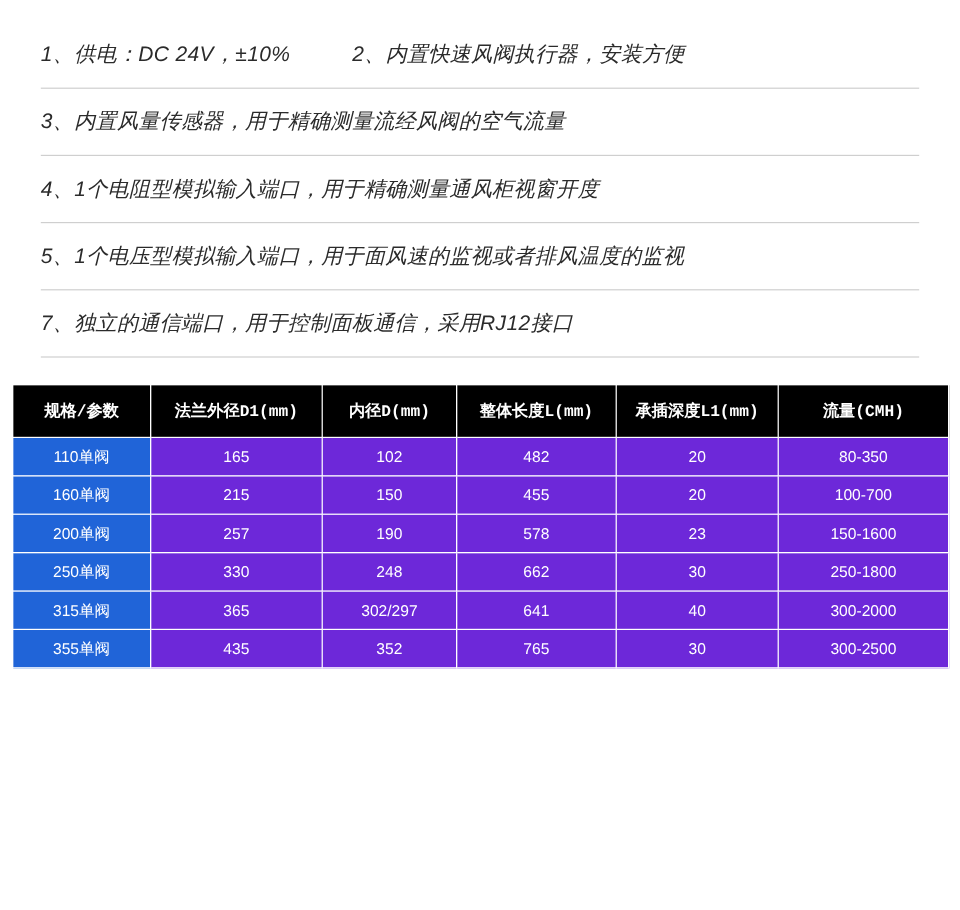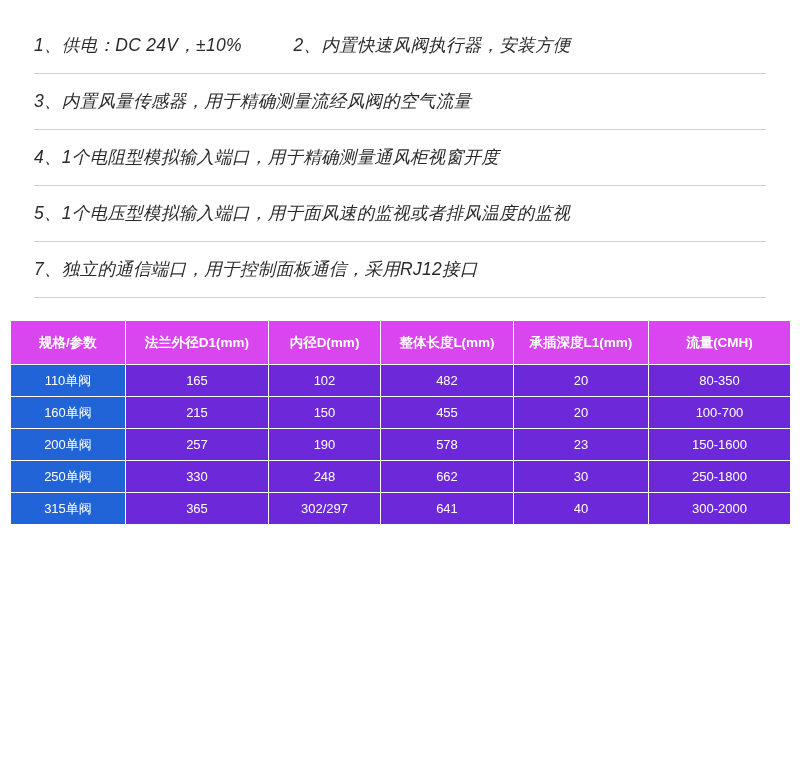--- a/index.html
+++ b/index.html
@@ -56,24 +56,25 @@
   table.spec td {
     border: 1px solid #ffffff;
     text-align: center;
     vertical-align: middle;
     color: #ffffff;
     font-size: 13px;
     height: 32px;
     padding: 2px 2px;
   }
   table.spec thead th {
-    background: #d946ef;
+    background: #000000;
     font-weight: bold;
     font-size: 13.5px;
     height: 44px;
+    font-family: Liberation Mono, monospace;
   }
   table.spec tbody td {
     background: #6d28d9;
     font-weight: normal;
   }
   table.spec tbody td.first-col {
     background: #2064d8;
   }
   col.c0 { width: 115px; }
   col.c1 { width: 143px; }
@@ -159,17 +160,25 @@
           <td>250-1800</td>
         </tr>
         <tr>
           <td class="first-col">315单阀</td>
           <td>365</td>
           <td>302/297</td>
           <td>641</td>
           <td>40</td>
           <td>300-2000</td>
         </tr>
+        <tr>
+          <td class="first-col">355单阀</td>
+          <td>435</td>
+          <td>352</td>
+          <td>765</td>
+          <td>30</td>
+          <td>300-2500</td>
+        </tr>
       </tbody>
     </table>
   </div>
 
 </div>
 
 </body></html>

